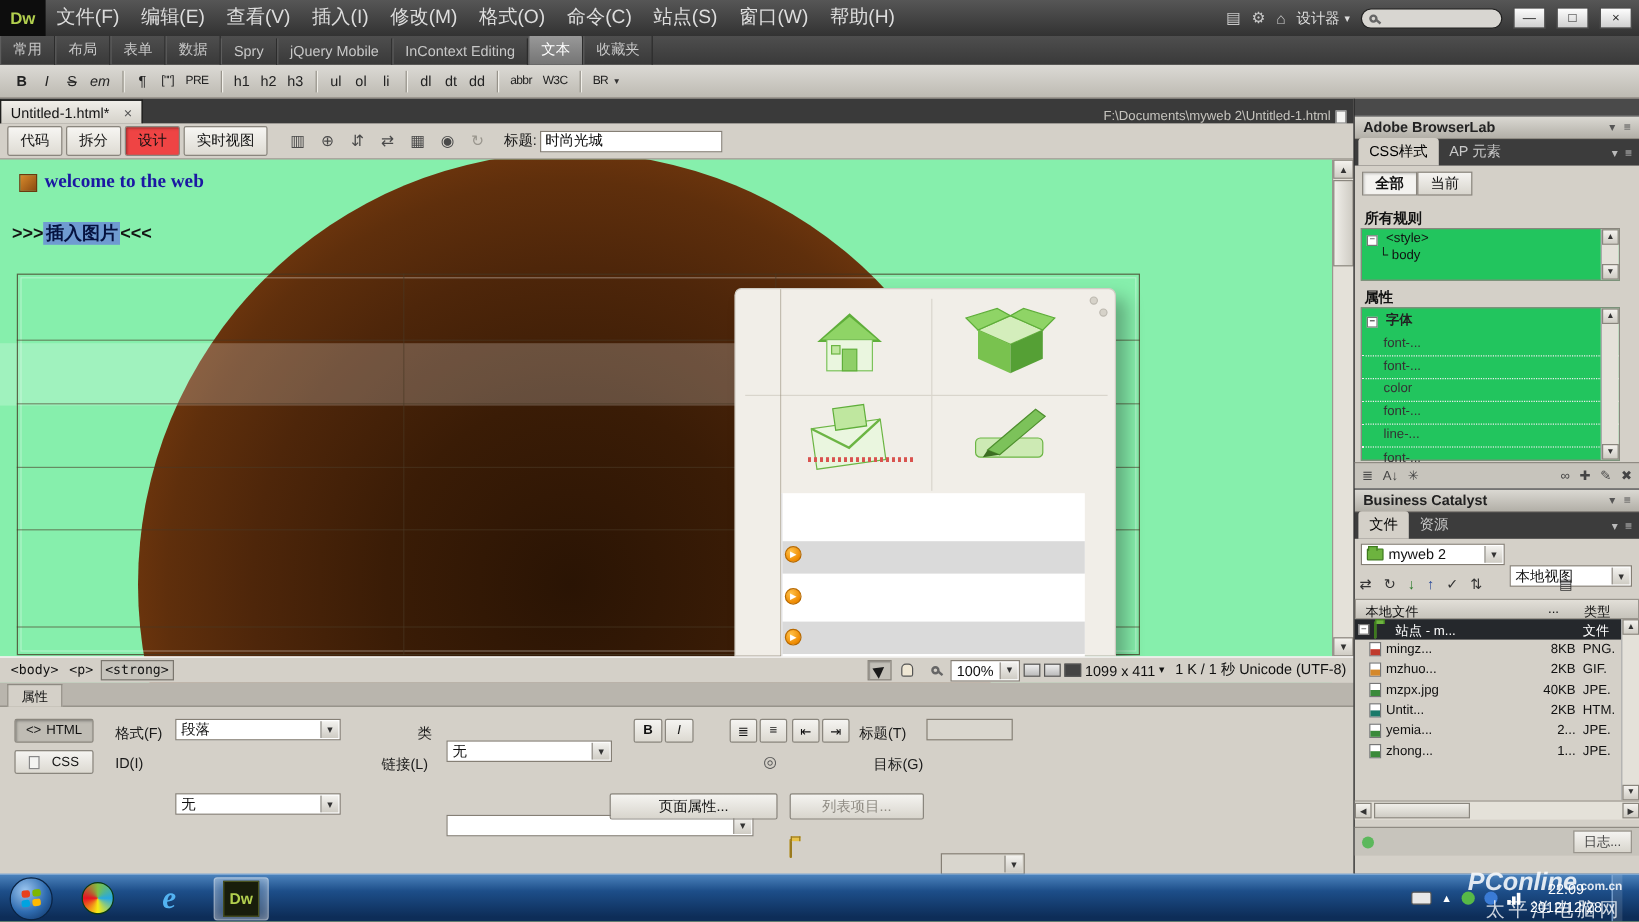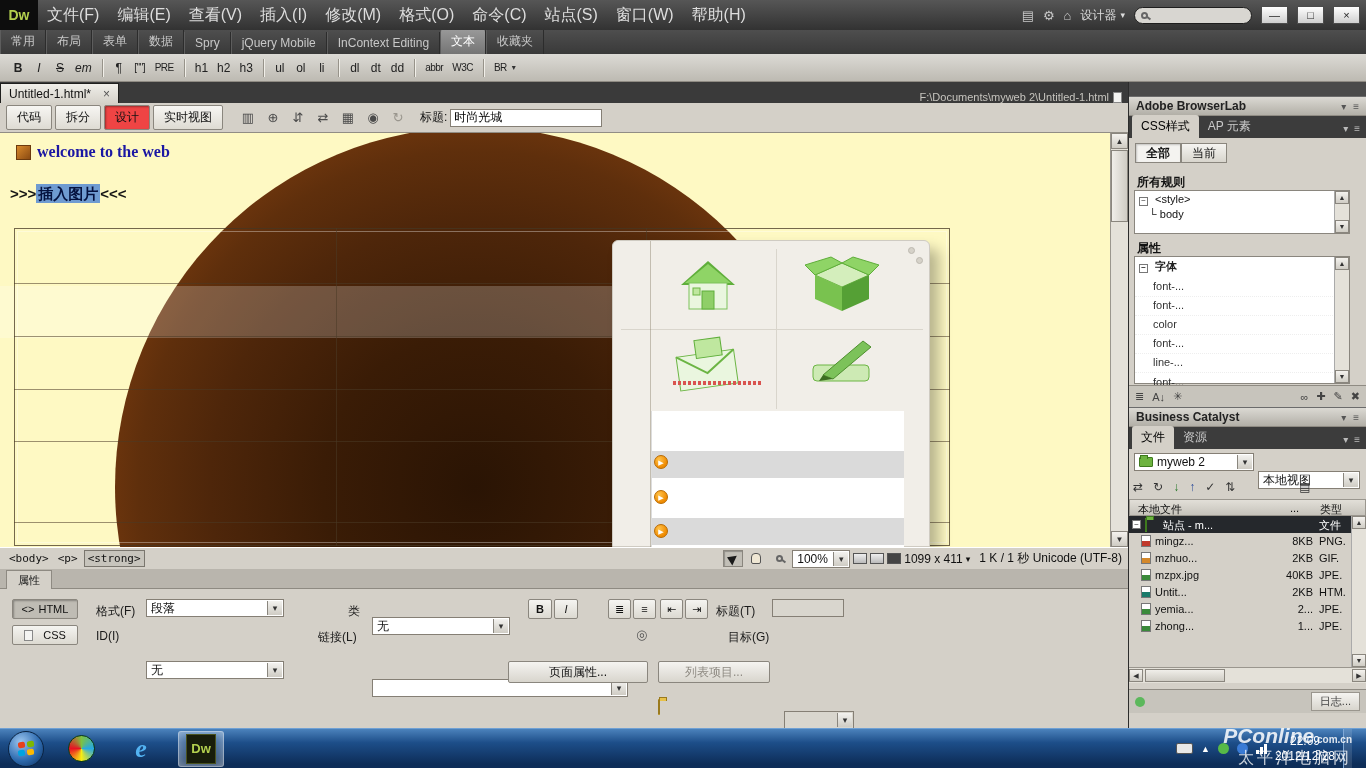--- a/index.html
+++ b/index.html
@@ -50,21 +50,21 @@
 .minipage{width:9px;height:11px;background:#f4f4f2;border:1px solid #888;margin-right:6px}
 
 .doctoolbar{position:absolute;top:21px;left:0;width:100%;height:30px;background:#d4d0c8;
   border-bottom:1px solid #918d85;display:flex;align-items:center;padding-left:6px;gap:3px}
 .vbtn{padding:3px 10px;border:1px solid #8a867e;background:linear-gradient(#f7f6f3,#dedbd3);border-radius:2px}
 .vbtn.pressed{background:#ef4444;box-shadow:inset 1px 1px 2px rgba(0,0,0,.35)}
 .dico{width:22px;height:20px;display:flex;align-items:center;justify-content:center;color:#4a4a4a;font-size:13px}
 .titlefield{width:152px;height:18px;border:1px solid #857f75;background:#fff;font-size:12px;padding:0 3px;font-family:inherit}
 
 
-.canvas{position:absolute;top:51px;left:0;width:1110px;height:488px;background:#fef9c3;overflow:hidden}
+.canvas{position:absolute;top:51px;left:0;width:1110px;height:488px;background:#86efac;overflow:hidden}
 .bigcircle{position:absolute;left:115px;top:-6px;width:720px;height:720px;border-radius:50%;
   background:radial-gradient(circle at 50% 50%, #2a1404 0%, #3a1c06 30%, #4e260a 52%, #5f2f0c 66%,
   #75390e 76%, #8f4a10 84%, #b96c12 90%, #e29417 94%, rgba(245,157,0,0) 96.5%)}
 .band{position:absolute;left:0;top:153px;width:614px;height:52px;background:rgba(255,255,255,.22)}
 .gl{position:absolute;background:rgba(75,58,38,.55)}
 .gl-white{position:absolute;border:1px solid rgba(255,255,255,.35)}
 .tblborder{position:absolute;border:1px solid rgba(70,55,35,.75)}
 .welcome{position:absolute;left:16px;top:10px;display:flex;align-items:center;gap:6px;
   font-family:"Liberation Serif","DejaVu Serif",serif;font-weight:bold;font-size:16px;color:#1b17a3}
 .wicon{width:15px;height:15px;background:linear-gradient(135deg,#d98a2b,#8a4a12);border:1px solid #6b3a0e}
@@ -131,21 +131,21 @@
   padding:0 7px;font-weight:bold;color:#222;font-size:12px}
 .pmenu{margin-left:auto;display:flex;gap:7px;color:#555;font-weight:normal;font-size:10px}
 .ptabs{position:absolute;left:0;width:100%;height:22px;background:#3c3c3c;display:flex;align-items:flex-end;padding-left:3px;color:#c9c9c9}
 .ptab{padding:3px 9px;font-size:12px}
 .ptab.active{background:#d4d0c8;color:#000;border-radius:3px 3px 0 0}
 .ptabicons{margin-left:auto;display:flex;gap:6px;padding:0 6px 4px 0;color:#bbb;font-size:10px}
 .pcontent{position:absolute;left:0;width:100%;background:#d4d0c8}
 .segbtn{position:absolute;height:20px;border:1px solid #8a867e;display:flex;align-items:center;justify-content:center;
   font-size:12px;background:linear-gradient(#f5f4f1,#d8d5cd)}
 .segbtn.on{background:#f4f3f0;box-shadow:inset 1px 1px 2px rgba(0,0,0,.2);font-weight:bold}
-.whitepanel{position:absolute;background:#ffffff;border:1px solid #8a867e}
+.whitepanel{position:absolute;background:#22c55e;border:1px solid #8a867e}
 .minibox{display:inline-flex;width:9px;height:9px;border:1px solid #777;background:#fff;align-items:center;
   justify-content:center;font-size:8px;line-height:1;color:#333;margin-right:4px}
 .cssrow{position:absolute;left:0;width:100%;height:21px;display:flex;align-items:center;padding-left:18px;
   font-size:11px;color:#333;border-bottom:1px dotted #eee}
 .miniscroll{position:absolute;right:0;width:15px;background:#e4e1d9;border-left:1px solid #aaa}
 .msbtn{position:absolute;left:0;width:14px;height:13px;background:linear-gradient(#f4f2ee,#cfccc4);
   border:1px solid #8a867e;font-size:7px;display:flex;align-items:center;justify-content:center;color:#333}
 .panelbar{position:absolute;left:0;width:100%;height:22px;background:#c7c4bc;border-top:1px solid #8f8b83;
   display:flex;align-items:center;padding:0 6px;gap:8px;color:#444;font-size:11px}
 .frow{position:absolute;left:0;width:100%;height:17px;font-size:11px;color:#111}

